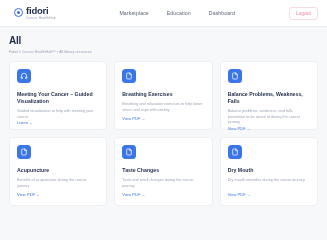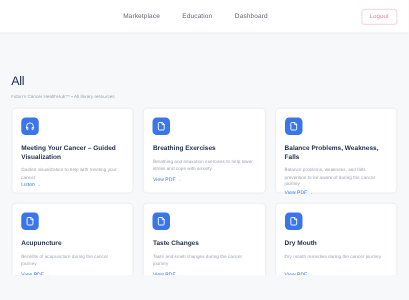--- a/index.html
+++ b/index.html
@@ -91,25 +91,24 @@
     background: #fff;
     white-space: nowrap;
   }
 
   
   .page-head {
     padding: 9px 0 0 9px;
   }
   .page-title {
     font-size: 10px;
-    font-weight: 400;
+    font-weight: 700;
     color: #1d2b48;
     line-height: 1;
     letter-spacing: -0.2px;
-    margin-top: 25px;
   }
   .page-sub {
     font-size: 3.6px;
     color: #98a1b2;
     margin-top: 4px;
     letter-spacing: 0.05px;
   }
 
   
   .grid {
@@ -162,20 +161,27 @@
     margin-top: auto;
     letter-spacing: 0.05px;
     cursor: pointer;
   }
   .card-link .arrow { font-size: 3.6px; margin-left: 1px; }
 </style>
 </head>
 <body>
 
 <div class="header">
+  <div class="brand">
+    <span class="brand-mark"></span>
+    <span class="brand-text">
+      <span class="brand-name">fidori</span>
+      <span class="brand-tag">Cancer HealthHub</span>
+    </span>
+  </div>
 
   <div class="nav">
     <span class="nav-link">Marketplace</span>
     <span class="nav-link">Education</span>
     <span class="nav-link">Dashboard</span>
   </div>
 
   <div class="logout">Logout</div>
 </div>
 

